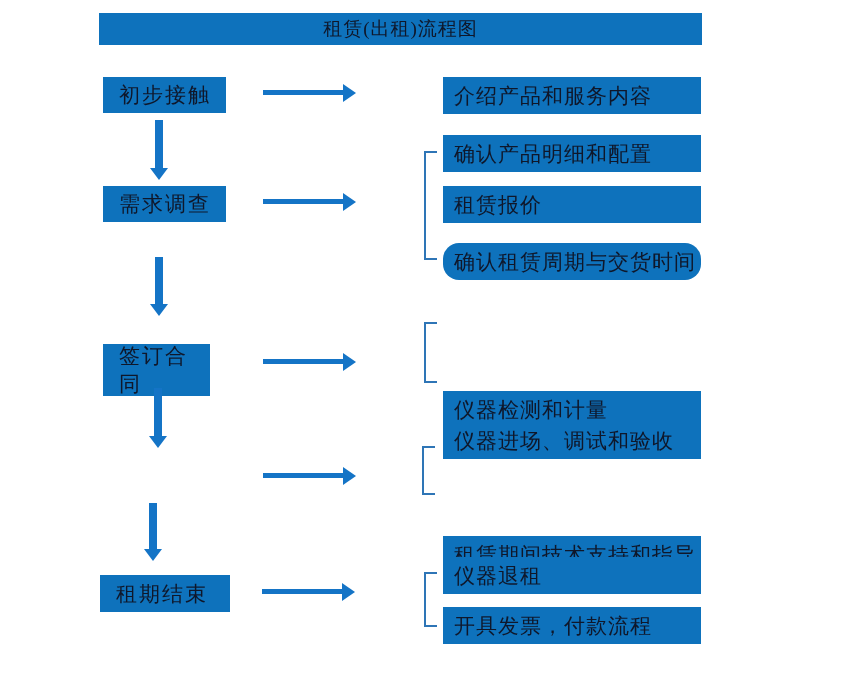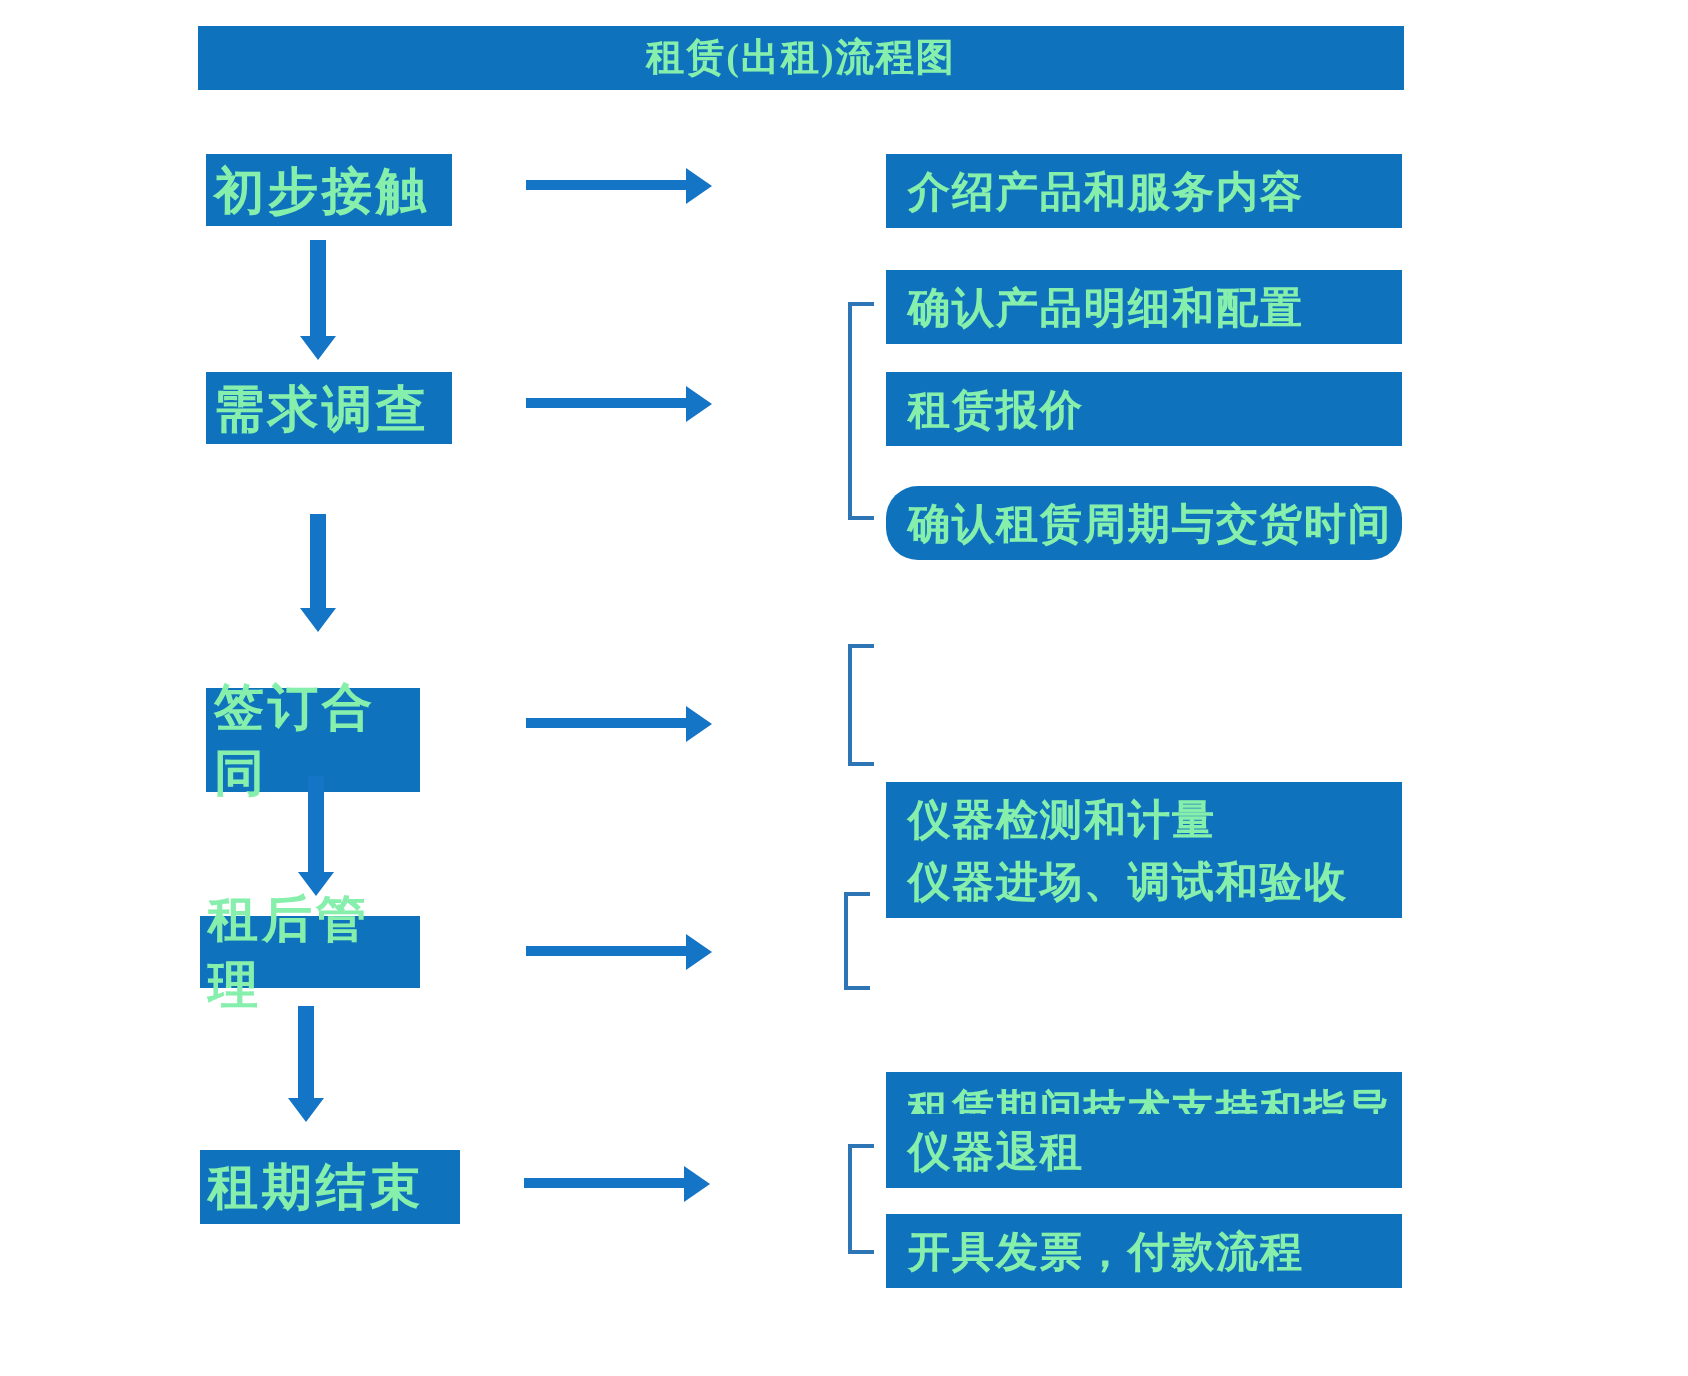--- a/index.html
+++ b/index.html
@@ -1,28 +1,28 @@
 <!DOCTYPE html>
 <html><head>
 <meta charset="utf-8">
 <style>
   html,body { margin:0; padding:0; background:#ffffff; }
   .canvas {
     position:relative; width:844px; height:688px; background:#ffffff;
     font-family:"Liberation Serif","DejaVu Serif",serif; overflow:hidden;
   }
   .bluebox {
-    position:absolute; background:#0E72BC; color:#86efac; font-weight:bold;
+    position:absolute; background:#0E72BC; color:#0f172a; font-weight:normal;
     display:flex; align-items:center; box-sizing:border-box;
   }
   .title-bar {
     left:99px; top:13px; width:603px; height:32px;
     justify-content:center; font-size:19px; letter-spacing:1px;
   }
-  .step-box  { font-size:25px; padding-left:4px; letter-spacing:2px; }
+  .step-box  { font-size:21px; padding-left:16px; letter-spacing:2px; }
   .detail-box{ left:443px; width:258px; height:37px; font-size:21px; padding-left:11px; letter-spacing:1px; }
 
   
   .varrow { position:absolute; width:18px; }
   .varrow::before { content:""; position:absolute; left:5px; right:5px; top:0; bottom:12px; background:#1474C6; }
   .varrow::after  { content:""; position:absolute; left:0; bottom:0; width:0; height:0;
                     border-left:9px solid transparent; border-right:9px solid transparent;
                     border-top:12px solid #1474C6; }
 
   
@@ -73,21 +73,20 @@
 </head>
 <body>
 
 <div class="canvas">
 
   <div class="bluebox title-bar">租赁(出租)流程图</div>
 
   <div class="bluebox step-box" id="step1">初步接触</div>
   <div class="bluebox step-box" id="step2">需求调查</div>
   <div class="bluebox step-box" id="step3">签订合同</div>
-  <div class="bluebox step-box" id="step4">租后管理</div>
   <div class="bluebox step-box" id="step5">租期结束</div>
 
   <div class="varrow" id="va1"></div>
   <div class="varrow" id="va2"></div>
   <div class="varrow" id="va3"></div>
   <div class="varrow" id="va4"></div>
 
   <div class="harrow" id="ha1"></div>
   <div class="harrow" id="ha2"></div>
   <div class="harrow" id="ha3"></div>

